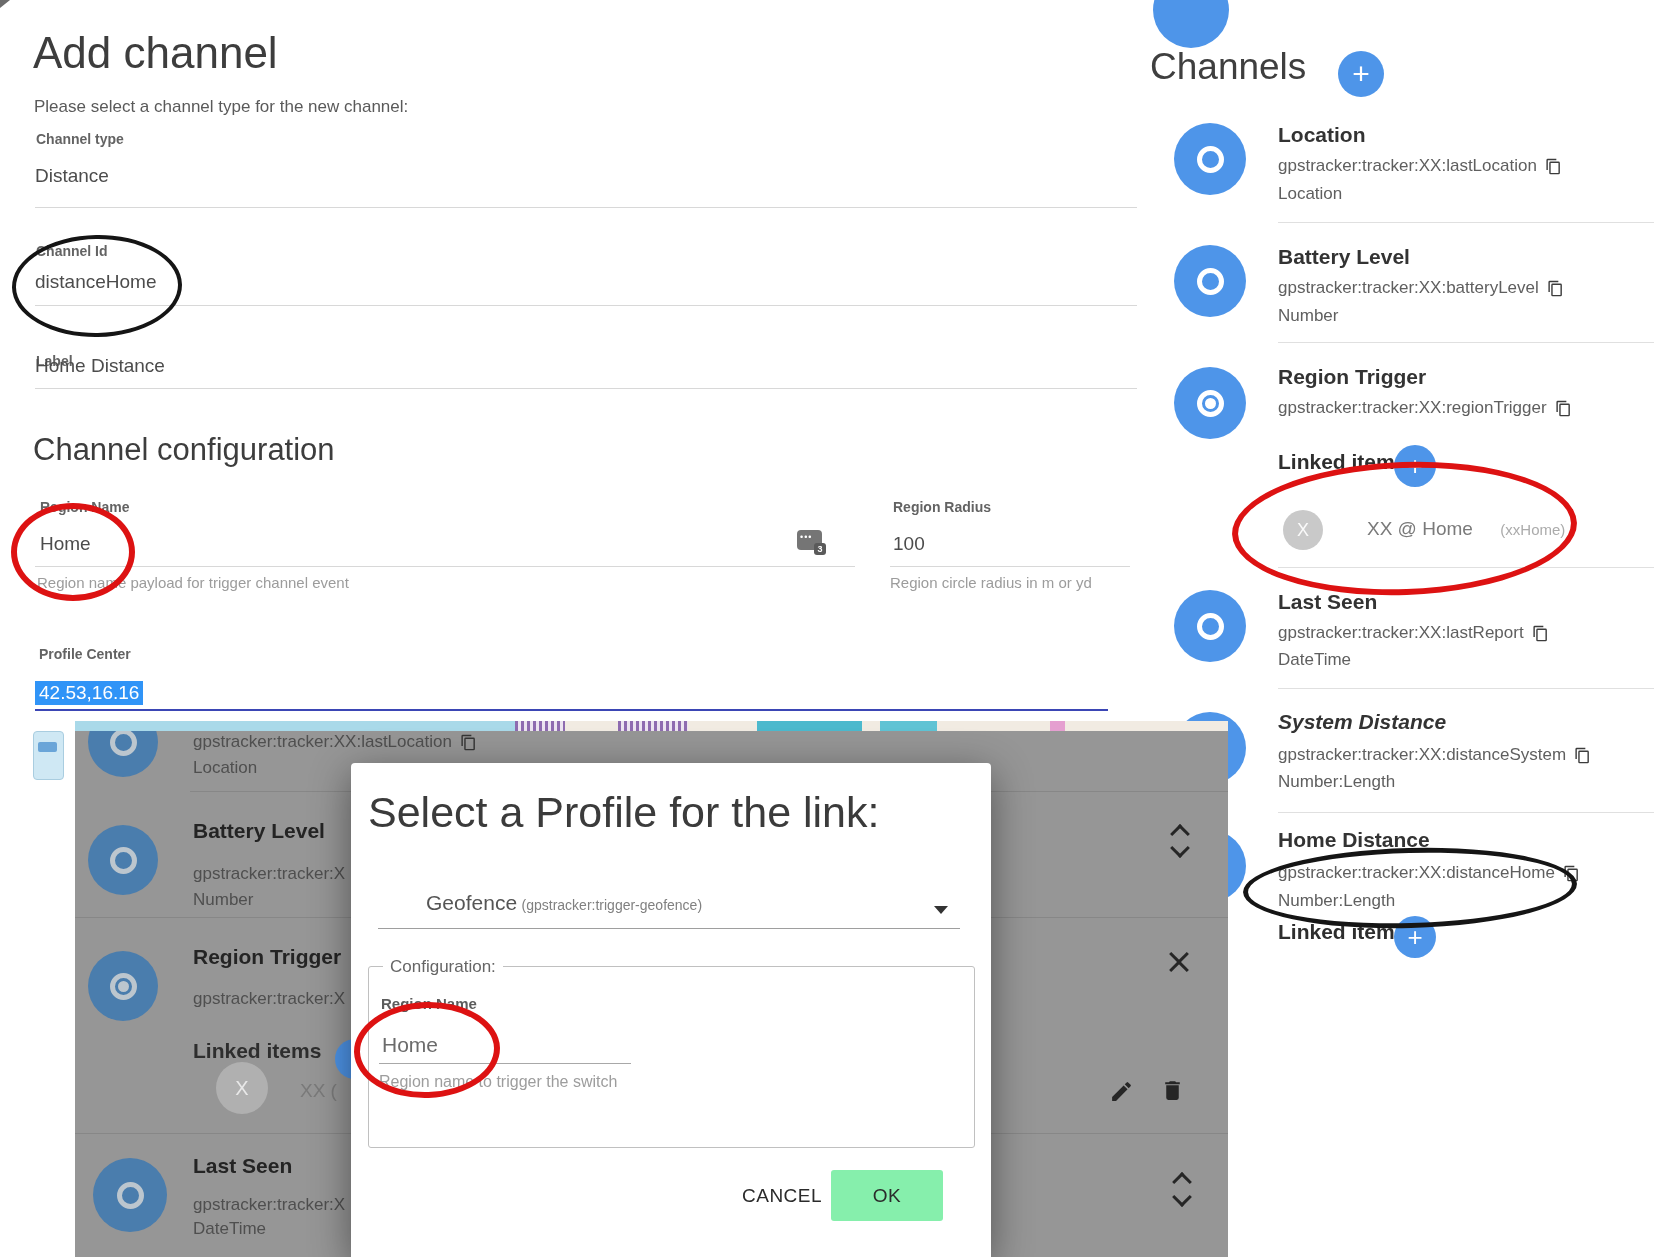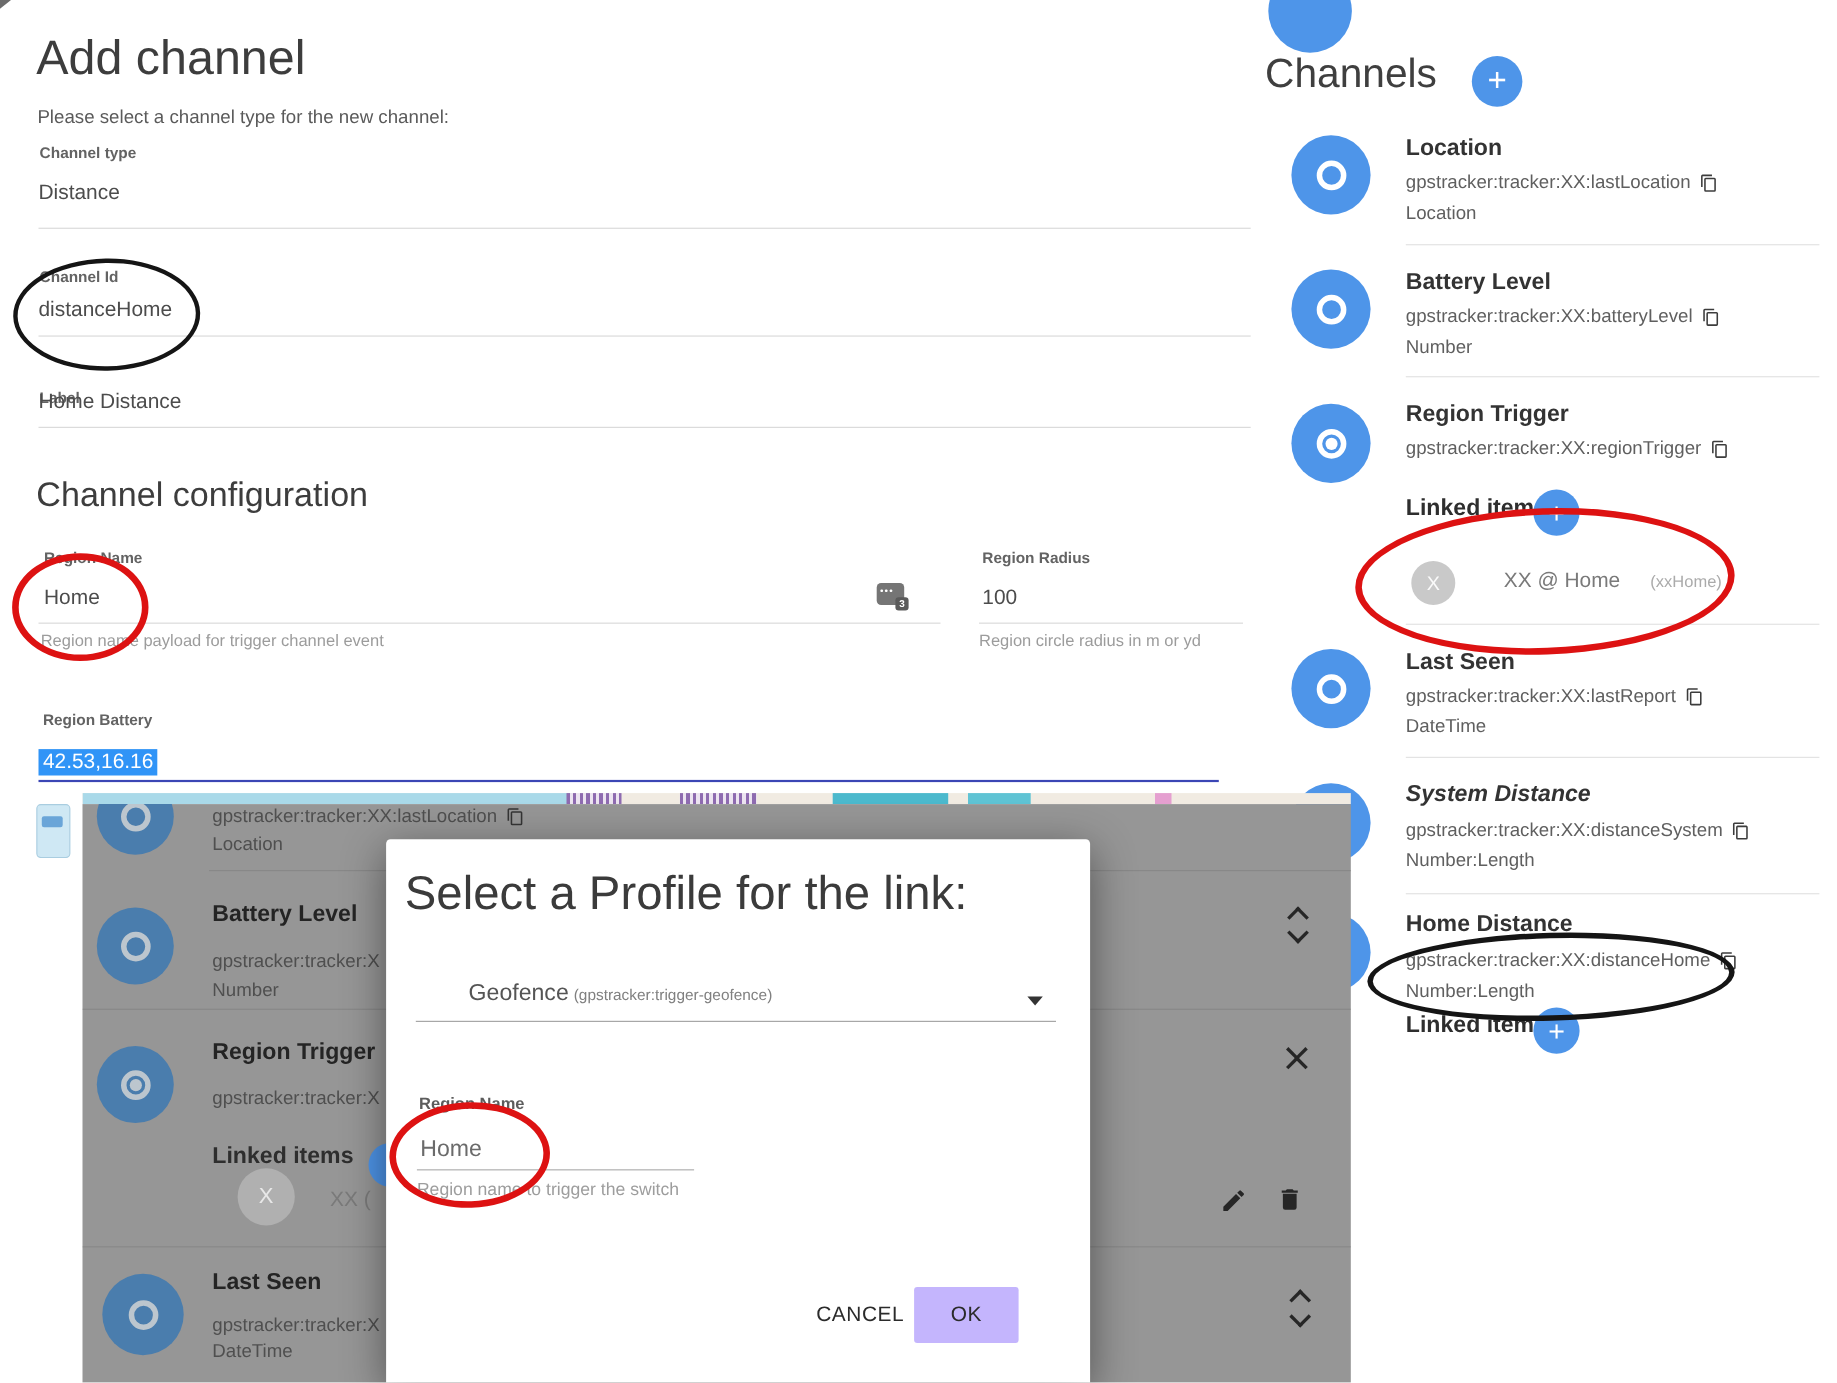--- a/index.html
+++ b/index.html
@@ -54,21 +54,21 @@
   .sel-uid{font-size:14px;color:#808080;}
   .caret{width:0;height:0;border-left:7px solid transparent;border-right:7px solid transparent;border-top:8px solid #333;}
   .sel-underline{height:1px;background:#9e9e9e;}
   .fieldset{border:1px solid #c0c0c0;border-radius:3px;}
   .legend{position:absolute;top:-10px;left:14px;background:#fff;padding:0 7px;font-size:17px;color:#666;}
   .m-label{font-size:15px;font-weight:bold;color:#5c5c5c;}
   .m-value{font-size:21px;color:#6b6b6b;}
   .m-underline{height:1px;background:#a8a8a8;}
   .m-helper{font-size:16px;color:#9d9d9d;}
   .btn-text{font-size:19px;color:#2b2b2b;letter-spacing:.5px;font-weight:400;}
-  .ok-btn{width:95px;height:51px;background:#c4b5fd;border-radius:3px;display:flex;align-items:center;justify-content:center;}
+  .ok-btn{width:112px;height:51px;background:#86efac;border-radius:3px;display:flex;align-items:center;justify-content:center;}
   
   .ellipse{border-radius:50%;z-index:40;pointer-events:none;}
   .ellipse.red{border:6px solid #dd1212;}
   .ellipse.black{border:4px solid #151515;}
   
   #strip{left:75px;top:721px;width:1153px;height:10px;overflow:hidden;z-index:4;background:#f1ebe2;}
   .hatch{background:repeating-linear-gradient(90deg,#8e6bb0 0 3px,#ece4f0 3px 6px);}
   .calc-sliver{left:33px;top:731px;width:29px;height:47px;background:#cfe8f4;border:1px solid #a9cde0;border-radius:4px;z-index:3;}
   .calc-bar{left:38px;top:742px;width:19px;height:10px;background:#6aa5d8;border-radius:2px;z-index:3;}
   .corner-artifact{left:0;top:0;width:0;height:0;border-top:8px solid #6b6b6b;border-right:10px solid transparent;z-index:3;}
@@ -104,21 +104,21 @@
     <span class="ext-badge">3</span>
   </div>
   <div class="abs underline" style="left:35px;top:566px;width:820px;"></div>
   <div class="abs f-helper" style="left:37px;top:574px;">Region name payload for trigger channel event</div>
 
   <div class="abs f-label" style="left:893px;top:499px;">Region Radius</div>
   <div class="abs f-value" style="left:893px;top:533px;">100</div>
   <div class="abs underline" style="left:890px;top:566px;width:240px;"></div>
   <div class="abs f-helper" style="left:890px;top:574px;">Region circle radius in m or yd</div>
 
-  <div class="abs f-label" style="left:39px;top:646px;">Region Battery</div>
+  <div class="abs f-label" style="left:39px;top:646px;">Profile Center</div>
   <div class="abs selection" style="left:35px;top:681px;">42.53,16.16</div>
   <div class="abs focus-underline" style="left:35px;top:709px;width:1073px;"></div>
 
   <div class="abs" style="left:1153px;top:-28px;width:76px;height:76px;border-radius:50%;background:#4e95e9;"></div>
   <div class="abs sb-title" style="left:1150px;top:46px;">Channels</div>
   <div class="abs fab" style="left:1338px;top:51px;width:46px;height:46px;font-size:30px;">+</div>
 
   <div class="abs chan-icon" style="left:1174px;top:123px;">
       <span class="ring"></span>
     </div>
@@ -278,20 +278,23 @@
   <div id="modal" class="abs">
     <div class="abs modal-title" style="left:17px;top:25px;">Select a Profile for the link:</div>
 
     <div class="abs" style="left:27px;top:128px;margin-left:48px;">
       <span class="sel-name">Geofence</span>
       <span class="sel-uid">(gpstracker:trigger-geofence)</span>
     </div>
     <div class="abs caret" style="left:583px;top:143px;"></div>
     <div class="abs sel-underline" style="left:27px;top:165px;width:582px;"></div>
 
+    <div class="abs fieldset" style="left:17px;top:203px;width:605px;height:180px;">
+      <span class="legend">Configuration:</span>
+    </div>
     <div class="abs m-label" style="left:30px;top:232px;">Region Name</div>
     <div class="abs m-value" style="left:31px;top:270px;">Home</div>
     <div class="abs m-underline" style="left:28px;top:300px;width:252px;"></div>
     <div class="abs m-helper" style="left:28px;top:310px;">Region name to trigger the switch</div>
 
     <div class="abs btn-text" style="left:359px;top:422px;margin-left:32px;">CANCEL</div>
     <div class="abs ok-btn" style="left:480px;top:407px;">
       <span class="btn-text">OK</span>
     </div>
   </div>

